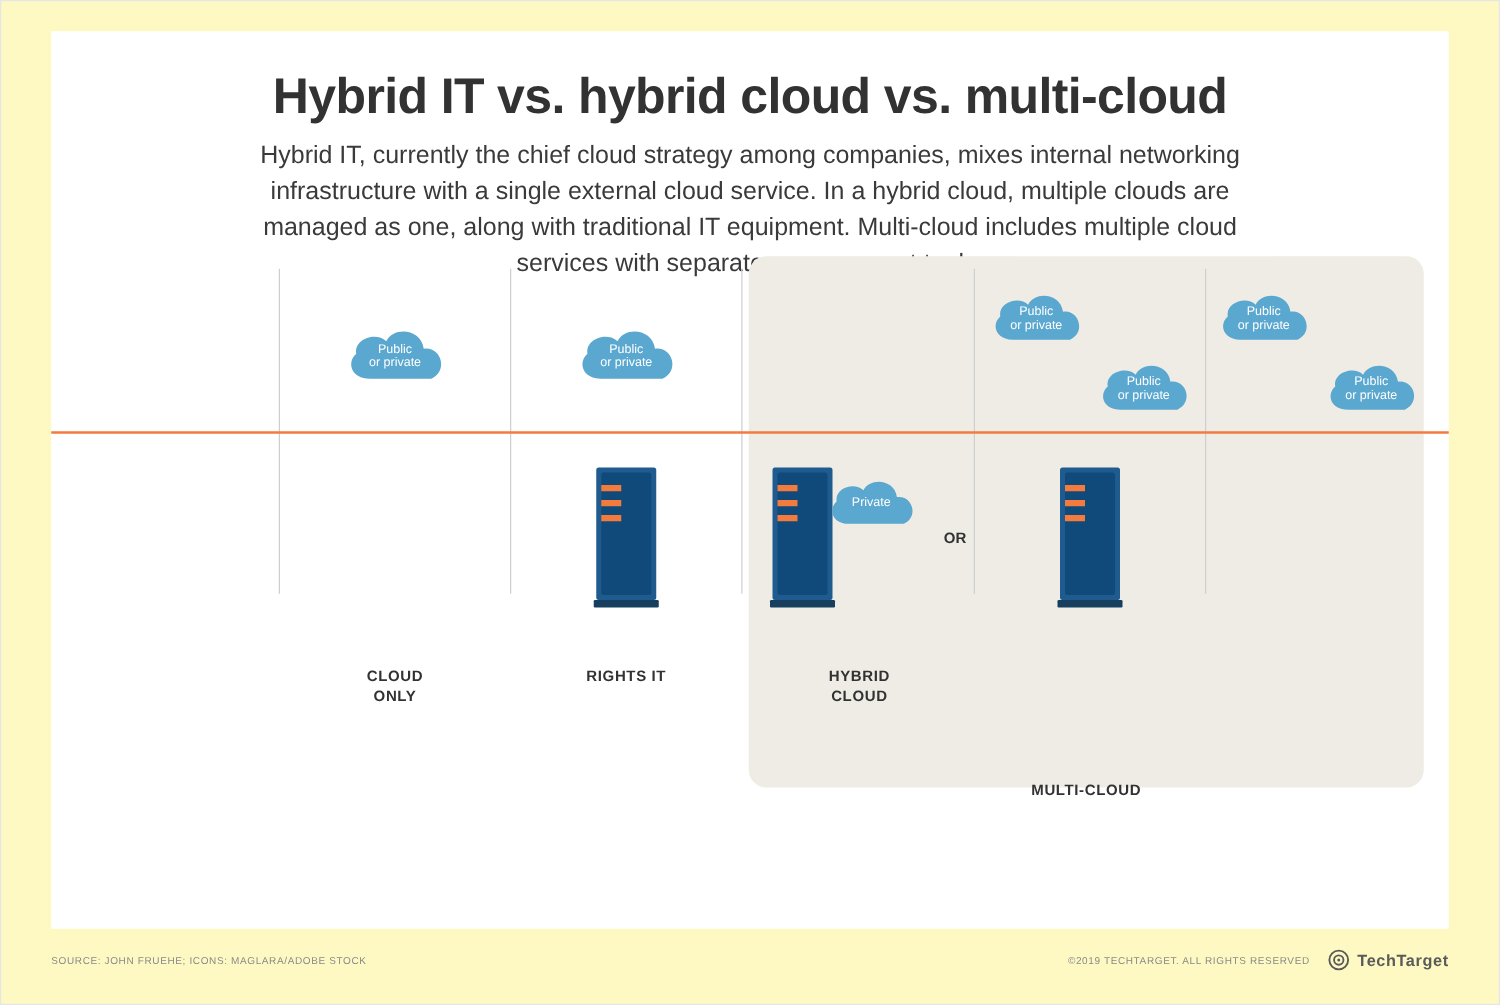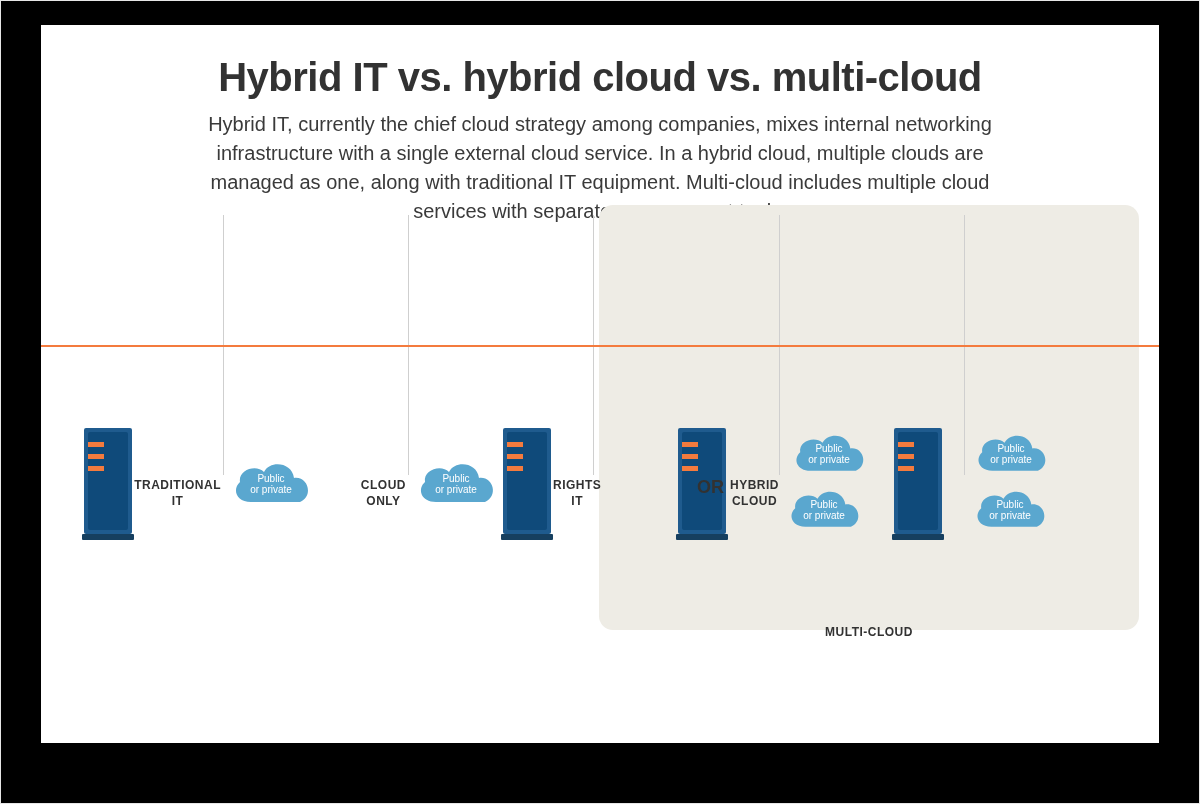--- a/index.html
+++ b/index.html
@@ -1,18 +1,18 @@
 <!DOCTYPE html>
 <html><head>
 <meta charset="utf-8">
 <style>
   * { box-sizing: border-box; margin: 0; padding: 0; }
   html, body { width: 1200px; height: 804px; font-family: Arial, Helvetica, sans-serif; background: #fff; }
   .frame {
-    width: 1200px; height: 804px; background: #000000; position: relative;
+    width: 1200px; height: 804px; background: #fef9c3; position: relative;
     border: 1px solid #e6e6e6;
   }
   .inner {
     position: absolute; left: 40px; top: 24px; right: 40px; bottom: 60px;
     background: #fff;
   }
   .title {
     font-size: 40px; font-weight: 700; color: #323232; text-align: center; margin-top: 30px;
     letter-spacing: -0.5px;
   }
@@ -31,21 +31,21 @@
   
   .vline {
     position: absolute; top: -10px; width: 0; border-left: 1px solid #cfcfcf; height: 260px;
   }
   
   .hline {
     position: absolute; left: 0; right: 0; top: 120px; height: 2px; background: #f47b3e;
   }
   .col {
     position: absolute; top: 0; bottom: 0;
-    display: flex; flex-direction: row; align-items: center;
+    display: flex; flex-direction: column; align-items: center;
   }
   .cloud-row {
     height: 120px; width: 100%; display: flex; align-items: center; justify-content: center; position: relative;
   }
   .server-row {
     position: relative; width: 100%; height: 170px; display: flex; align-items: center; justify-content: center;
   }
   .label {
     font-size: 12px; font-weight: 700; color: #323232; text-align: center; letter-spacing: 0.5px;
     margin-top: 18px; line-height: 1.35;
@@ -76,21 +76,21 @@
   }
   .server .base {
     position: absolute; left: 0; right: 0; bottom: 0; height: 6px; background: #163f5f;
     border-radius: 1px;
   }
   .server .bar { position: absolute; left: 6px; width: 16px; height: 5px; background: #f47b3e; }
   .server .b1 { top: 14px; }
   .server .b2 { top: 26px; }
   .server .b3 { top: 38px; }
   .or-text {
-    position: absolute; font-size: 18px; font-weight: 700; color: #323232;
+    position: absolute; font-size: 12px; font-weight: 700; color: #323232;
   }
   .footer {
     position: absolute; left: 40px; right: 40px; bottom: 26px;
     display: flex; justify-content: space-between; align-items: center;
     font-size: 8px; color: #8a8a8a; letter-spacing: 0.5px;
   }
   .tt-logo {
     display: flex; align-items: center; gap: 6px; color: #5a5a5a; font-weight: 700; font-size: 13px;
   }
 </style>
@@ -107,34 +107,20 @@
       <div class="highlight" style="left:558px; width:540px;"></div>
 
       <div class="vline" style="left:182px;"></div>
       <div class="vline" style="left:367px;"></div>
       <div class="vline" style="left:552px;"></div>
       <div class="vline" style="left:738px;"></div>
       <div class="vline" style="left:923px;"></div>
 
       <div class="hline"></div>
 
-      <div class="col" style="left:0; width:180px;">
-        <div class="cloud-row"></div>
-        <div class="server-row">
-          <div class="server">
-            <div class="body"></div>
-              <div class="panel"></div>
-              <div class="base"></div>
-            <div class="bar b1"></div>
-              <div class="bar b2"></div>
-              <div class="bar b3"></div>
-          </div>
-        </div>
-        <div class="label">TRADITIONAL<br>IT</div>
-      </div>
 
       <div class="col" style="left:185px; width:180px;">
         <div class="cloud-row">
           <span class="cloud">
             <svg width="90" height="56" viewBox="0 0 90 56">
                 <path d="M25 46 C10 46 6 33 14 26 C12 14 30 8 38 16 C44 4 66 6 68 22 C82 20 88 40 74 46 Z" fill="#5aa7cf"></path>
               </svg>
             <span class="cloud-text">Public<br>or private</span>
           </span>
         </div>
@@ -168,20 +154,26 @@
         <div class="cloud-row"></div>
         <div class="server-row" style="justify-content:flex-start; padding-left:20px;">
           <div class="server">
             <div class="body"></div>
               <div class="panel"></div>
               <div class="base"></div>
             <div class="bar b1"></div>
               <div class="bar b2"></div>
               <div class="bar b3"></div>
           </div>
+          <span class="cloud" style="margin-left:-12px; margin-top:-54px;">
+            <svg width="82" height="50" viewBox="0 0 90 56">
+                <path d="M25 46 C10 46 6 33 14 26 C12 14 30 8 38 16 C44 4 66 6 68 22 C82 20 88 40 74 46 Z" fill="#5aa7cf"></path>
+              </svg>
+            <span class="cloud-text" style="width:50px;">Private</span>
+          </span>
           <span class="or-text" style="right:6px; top:78px;">OR</span>
         </div>
         <div class="label">HYBRID<br>CLOUD</div>
       </div>
 
       <div class="col" style="left:740px; width:182px;">
         <div class="cloud-row" style="position:relative;">
           <span class="cloud" style="position:absolute; left:6px; top:4px;">
             <svg width="84" height="52" viewBox="0 0 90 56">
                 <path d="M25 46 C10 46 6 33 14 26 C12 14 30 8 38 16 C44 4 66 6 68 22 C82 20 88 40 74 46 Z" fill="#5aa7cf"></path>
@@ -222,13 +214,27 @@
             <span class="cloud-text">Public<br>or private</span>
           </span>
         </div>
         <div class="server-row"></div>
       </div>
 
       <div class="multi-label" style="left:558px; width:540px; top:400px;">MULTI-CLOUD</div>
     </div>
   </div>
 
+  <div class="footer">
+    <span>SOURCE: JOHN FRUEHE; ICONS: MAGLARA/ADOBE STOCK</span>
+    <span style="display:flex; align-items:center; gap:14px;">
+      <span>©2019 TECHTARGET. ALL RIGHTS RESERVED</span>
+      <span class="tt-logo">
+        <svg width="18" height="18" viewBox="0 0 24 24">
+          <circle cx="12" cy="12" r="10" fill="none" stroke="#5a5a5a" stroke-width="2"></circle>
+          <circle cx="12" cy="12" r="5" fill="none" stroke="#5a5a5a" stroke-width="2"></circle>
+          <circle cx="12" cy="12" r="1.6" fill="#5a5a5a"></circle>
+        </svg>
+        <span>TechTarget</span>
+      </span>
+    </span>
+  </div>
 </div>
 
 </body></html>

